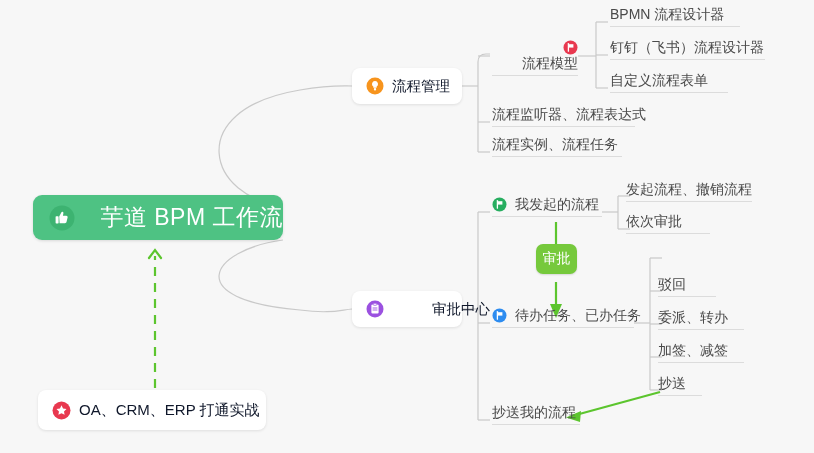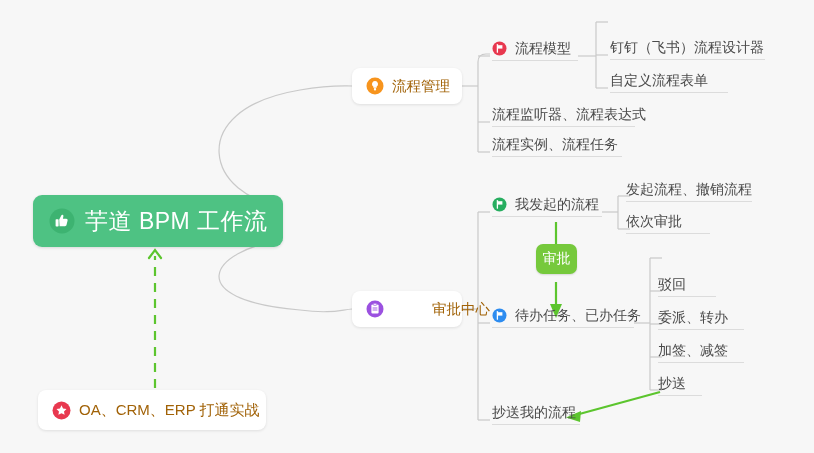--- a/index.html
+++ b/index.html
@@ -10,48 +10,49 @@
     overflow:hidden;
     position:relative;
   }
   #canvas{position:absolute;inset:0;width:814px;height:453px;}
   svg.links{position:absolute;left:0;top:0;width:814px;height:453px;pointer-events:none;}
 
   
   .root-node{
     position:absolute;
     left:33px;top:195px;
-    width:250px;height:52px;
+    width:250px;height:45px;
     background:#4ec283;
     border-radius:9px;
     box-shadow:0 1px 3px rgba(0,0,0,0.12);
     display:flex;align-items:center;
     padding-left:16px;
     box-sizing:border-box;
+    justify-content:space-between;
   }
   .root-label{
     color:#ffffff;
     font-size:23px;
     letter-spacing:0.5px;
     margin-left:10px;
     white-space:nowrap;
   }
 
   
   .card{
     position:absolute;
     background:#ffffff;
     border-radius:8px;
     box-shadow:0 1px 3px rgba(0,0,0,0.10);
     display:flex;align-items:center;
     box-sizing:border-box;
     padding:0 14px;
   }
   .card .card-label{
-    font-size:14.5px;color:#a16207;white-space:nowrap;margin-left:8px;
+    font-size:14.5px;color:#0f172a;white-space:nowrap;margin-left:8px;
   }
   #node-liucheng-guanli{left:352px;top:68px;width:110px;height:36px;}
   #node-shenpi-zhongxin{left:352px;top:291px;width:110px;height:36px;gap:40px;}
   #node-oa-crm-erp{left:38px;top:390px;width:228px;height:40px;align-items:center;}
   #node-oa-crm-erp .card-label{font-size:15px;}
 
   
   .leaf{
     position:absolute;
     display:flex;align-items:flex-end;
@@ -163,31 +164,34 @@
     <span class="ico">
       <svg width="18" height="18" viewBox="0 0 18 18">
         <circle cx="9" cy="9" r="8.5" fill="#f7941d"></circle>
         <path d="M9 4.1 a3 3 0 0 0-1.7 5.5 v1.1 h3.4 V9.6 A3 3 0 0 0 9 4.1 Z" fill="#ffffff"></path>
         <rect x="7.9" y="11" width="2.2" height="2.6" rx="1" fill="#ffffff"></rect>
       </svg>
     </span>
     <span class="card-label">流程管理</span>
   </div>
 
-  <div class="leaf" style="left:492px;top:40px;width:86px;">
+  <div class="leaf" style="left:492px;top:40px;width:86px;flex-direction:column;">
     <span class="ico">
       <svg width="15" height="15" viewBox="0 0 15 15">
         <circle cx="7.5" cy="7.5" r="7" fill="#e8384f"></circle>
         <path d="M5.4 3.6 v7.6" stroke="#ffffff" stroke-width="1.3" stroke-linecap="round"></path>
         <path d="M6 4.2 h4.4 v3.4 H6 Z" fill="#ffffff"></path>
       </svg>
     </span>
     <span class="leaf-label with-icon">流程模型</span>
   </div>
 
+  <div class="leaf" style="left:610px;top:6px;width:130px;">
+    <span class="leaf-label">BPMN 流程设计器</span>
+  </div>
   <div class="leaf" style="left:610px;top:39px;width:155px;">
     <span class="leaf-label">钉钉（飞书）流程设计器</span>
   </div>
   <div class="leaf" style="left:610px;top:72px;width:118px;">
     <span class="leaf-label">自定义流程表单</span>
   </div>
 
   <div class="leaf" style="left:492px;top:106px;width:143px;">
     <span class="leaf-label">流程监听器、流程表达式</span>
   </div>

